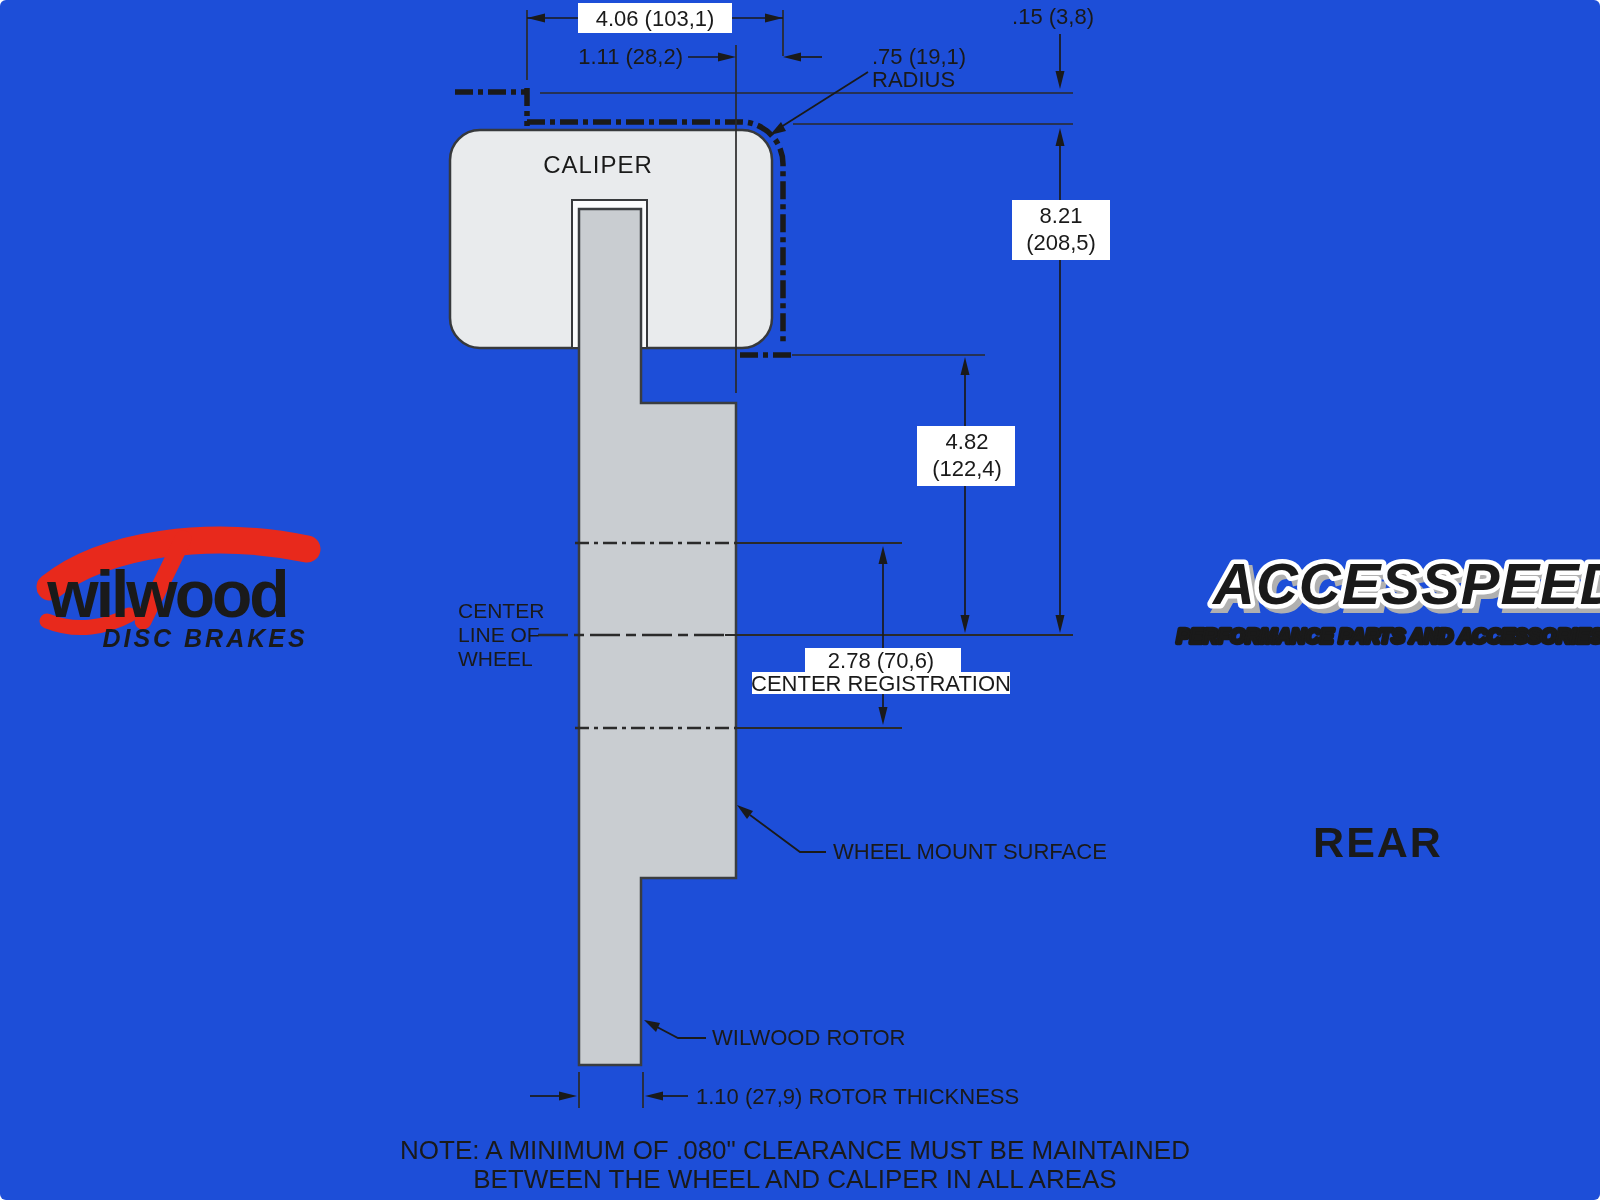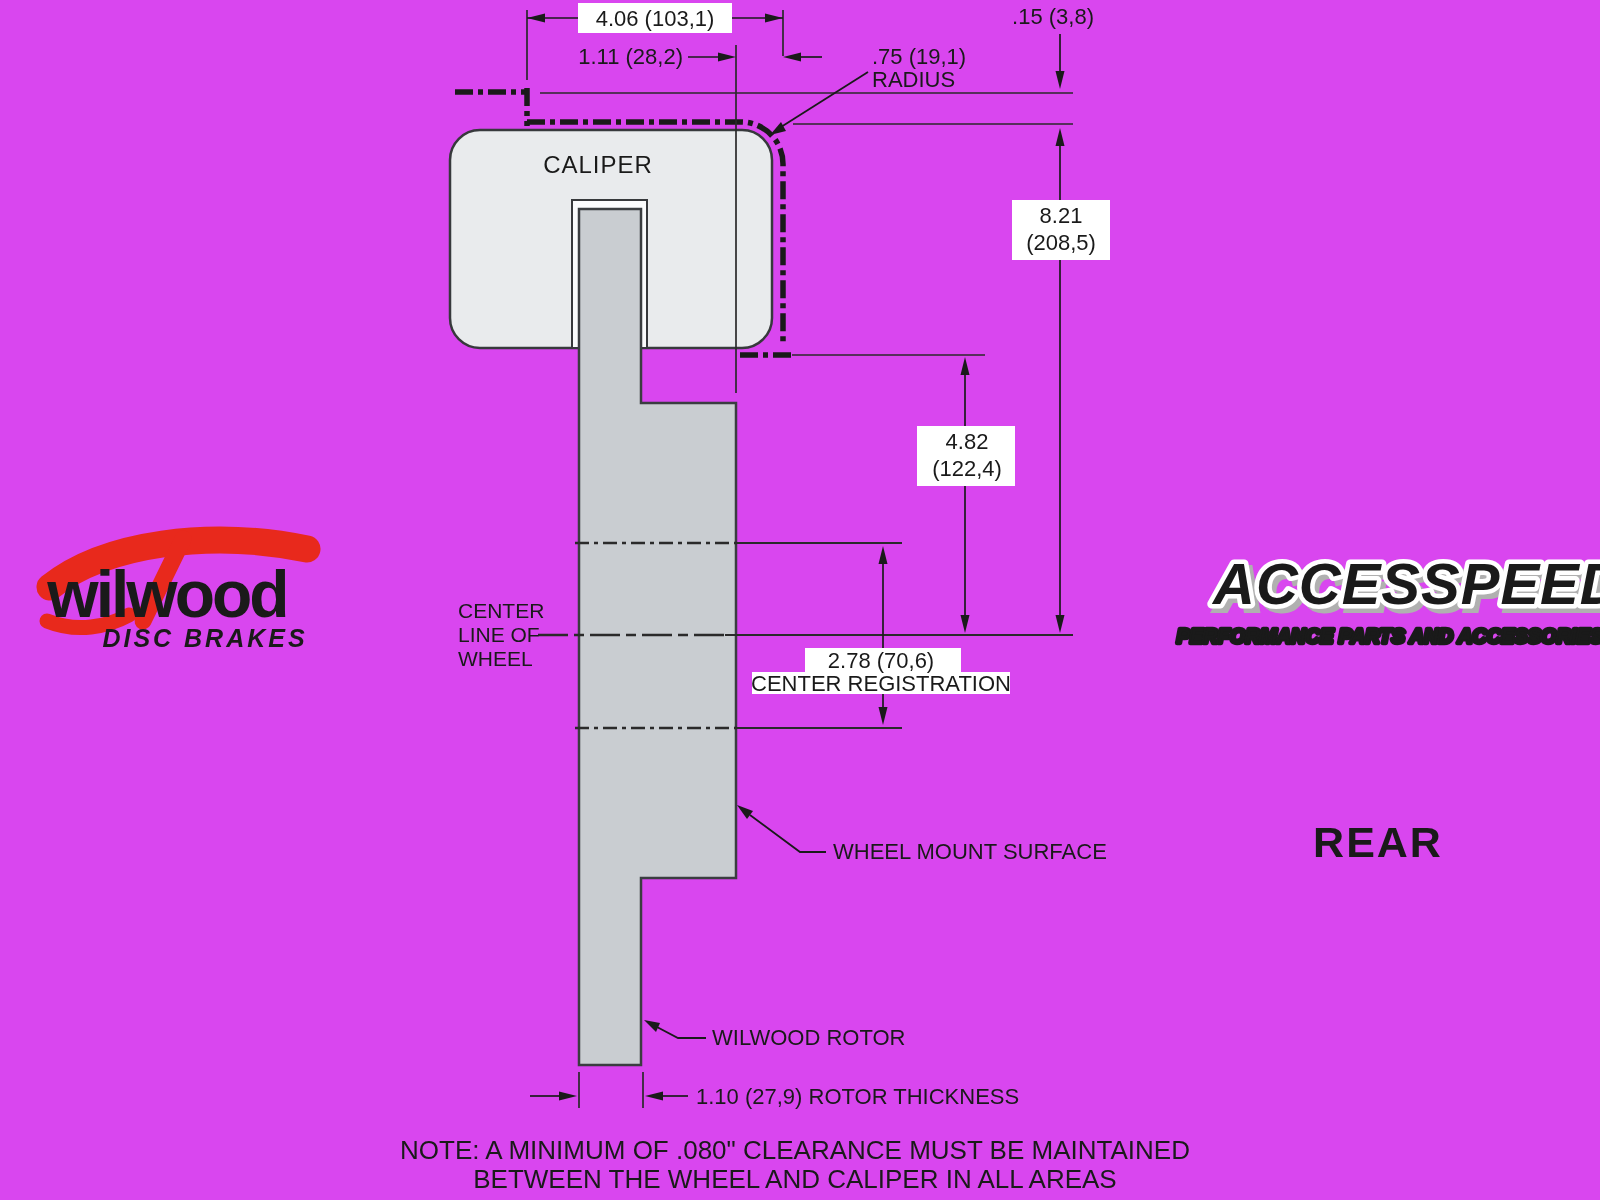--- a/index.html
+++ b/index.html
@@ -1,16 +1,16 @@
 <!DOCTYPE html>
 <html><head>
 <meta charset="utf-8">
 <style>
   html,body{margin:0;padding:0;background:#ffffff;}
-  #canvas{position:relative;width:1600px;height:1200px;background:#d946ef;overflow:hidden;}
+  #canvas{position:relative;width:1600px;height:1200px;background:#1d4ed8;overflow:hidden;border-radius:6px;}
   .t{font-family:"Liberation Sans","DejaVu Sans",sans-serif;fill:#1a1a1a;}
   .dim{font-size:22px;}
   .dim-sm{font-size:21px;}
   .note{font-size:26px;}
   .cal{font-size:24px;letter-spacing:1px;}
   .rear{font-size:43px;font-weight:bold;letter-spacing:2px;}
   .wil{font-size:66px;font-weight:800;letter-spacing:-3px;}
   .wiltag{font-size:25px;font-weight:800;font-style:italic;letter-spacing:3px;}
   .acc{font-size:58px;font-weight:800;font-style:italic;letter-spacing:1px;}
   .acctag{font-size:20px;font-weight:800;font-style:italic;}

